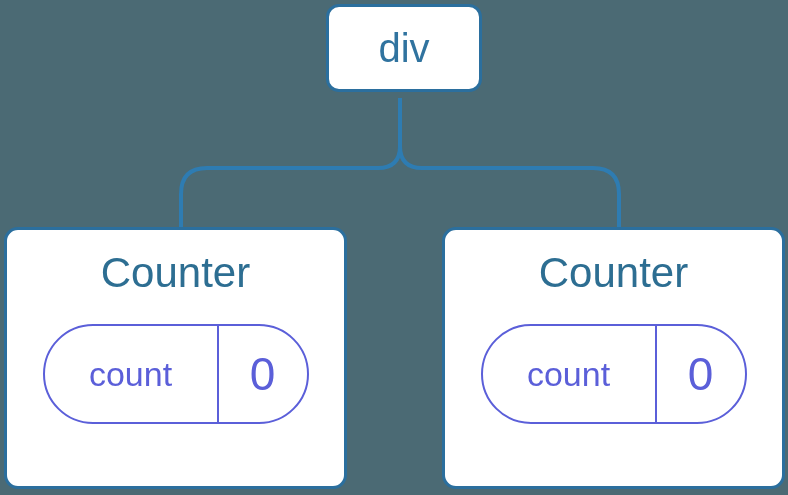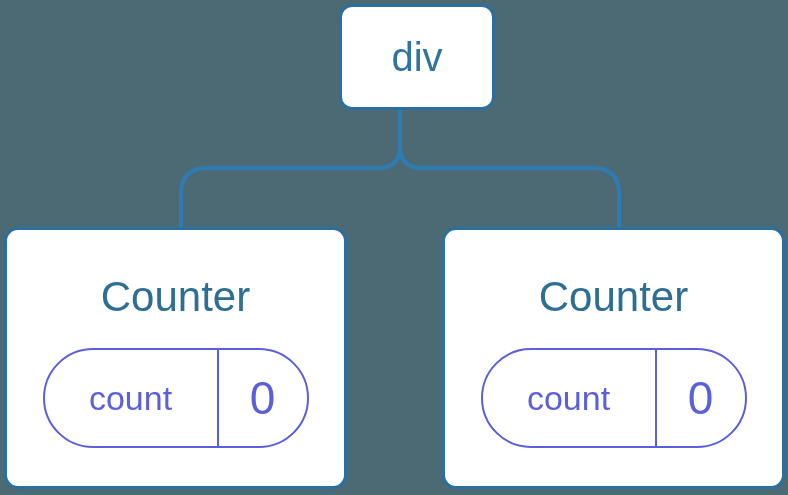--- a/index.html
+++ b/index.html
@@ -27,43 +27,43 @@
     width: 788px; height: 495px;
     display: block;
   }
   .connector path {
     fill: none;
     stroke: var(--edge);
     stroke-width: 4;
   }
   .root-node {
     position: absolute;
-    left: 339px; top: 4px;
-    width: 156px; height: 106px;
+    left: 326px; top: 4px;
+    width: 156px; height: 88px;
     background: var(--node-bg);
     border: 3px solid var(--node-border);
     border-radius: 13px;
     display: flex; align-items: center; justify-content: center;
   }
   .root-node .label {
     font-size: 40px;
     color: var(--node-text);
     line-height: 1;
   }
   .card {
     position: absolute;
     top: 227px;
     width: 343px; height: 262px;
     background: var(--node-bg);
     border: 3px solid var(--node-border);
     border-radius: 14px;
     display: flex;
     flex-direction: column;
     align-items: center;
-    padding-top: 42px;
+    padding-top: 18px;
   }
   .card-left  { left: 4px; }
   .card-right { left: 442px; }
   .card-title {
     font-size: 42px;
     font-weight: 500;
     color: var(--title-text);
     line-height: 1.2;
   }
   .pill {

